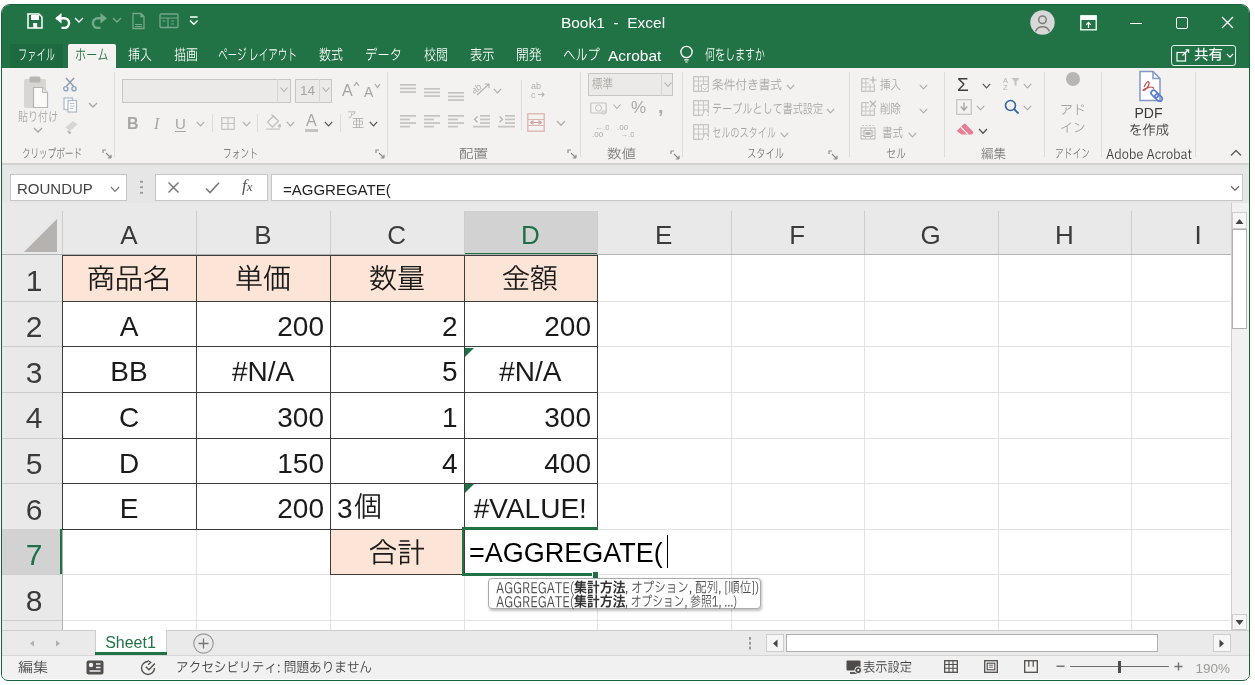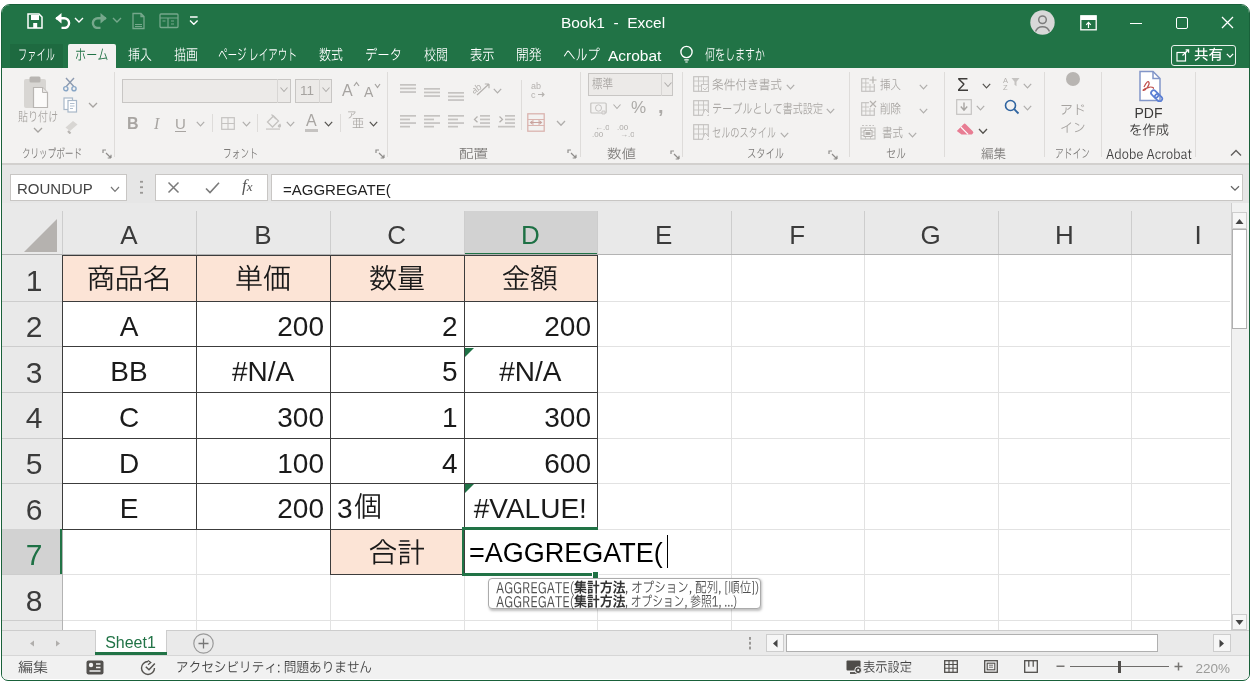--- a/index.html
+++ b/index.html
@@ -345,21 +345,21 @@
       </svg>
       <svg class="abs" style="left:86.5px;top:97.5px" width="10" height="7" viewBox="0 0 10 7">
         <path d="M1 1 l4 4 4-4" stroke="#a6a3a0" stroke-width="1.3" fill="none"></path>
       </svg>
       <div style="position:absolute;left:120.0px;top:74.0px;width:169.0px;height:24.0px;background:#eceae8;border:1px solid #c8c6c4;"></div>
       <div style="position:absolute;left:275.5px;top:74.0px;width:1.0px;height:24.0px;background:#d8d6d4;"></div>
       <svg class="abs" style="left:278.0px;top:82.5px" width="8" height="6" viewBox="0 0 8 6">
         <path d="M0.5 0.5 l3.5 4 3.5-4" stroke="#b0aeac" stroke-width="1.1" fill="none"></path>
       </svg>
       <div style="position:absolute;left:293.0px;top:74.0px;width:37.5px;height:24.0px;background:#eceae8;border:1px solid #c8c6c4;"></div>
-      <div style="position:absolute;left:298.5px;top:79.5px;font-size:13.5px;color:#a6a3a0;font-family:'Liberation Sans',sans-serif;white-space:pre;line-height:1;">11</div>
+      <div style="position:absolute;left:298.5px;top:79.5px;font-size:13.5px;color:#a6a3a0;font-family:'Liberation Sans',sans-serif;white-space:pre;line-height:1;">14</div>
       <div style="position:absolute;left:317.0px;top:74.0px;width:1.0px;height:24.0px;background:#d8d6d4;"></div>
       <svg class="abs" style="left:320.0px;top:82.5px" width="8" height="6" viewBox="0 0 8 6">
         <path d="M0.5 0.5 l3.5 4 3.5-4" stroke="#b0aeac" stroke-width="1.1" fill="none"></path>
       </svg>
       <div style="position:absolute;left:340.5px;top:78.5px;font-size:16.0px;color:#a6a3a0;font-family:'Liberation Sans',sans-serif;white-space:pre;line-height:1;">A</div>
       <svg class="abs" style="left:351.5px;top:76.5px" width="7" height="6" viewBox="0 0 7 6">
         <path d="M1 5 L3.5 1.5 L6 5" stroke="#a6a3a0" stroke-width="1.2" fill="none"></path>
       </svg>
       <div style="position:absolute;left:362.5px;top:80.5px;font-size:14.0px;color:#a6a3a0;font-family:'Liberation Sans',sans-serif;white-space:pre;line-height:1;">A</div>
       <svg class="abs" style="left:372.5px;top:78.5px" width="7" height="6" viewBox="0 0 7 6">
@@ -840,23 +840,23 @@
       <div style="position:absolute;left:589.5px;top:308.1px;font-size:28.0px;color:#1a1a1a;font-family:'Liberation Sans',sans-serif;white-space:pre;line-height:1;transform:translateX(-100%);">200</div>
       <div style="position:absolute;left:127.5px;top:353.8px;font-size:28.0px;color:#1a1a1a;font-family:'Liberation Sans',sans-serif;white-space:pre;line-height:1;transform:translateX(-50%);">BB</div>
       <div style="position:absolute;left:261.5px;top:353.8px;font-size:28.0px;color:#1a1a1a;font-family:'Liberation Sans',sans-serif;white-space:pre;line-height:1;transform:translateX(-50%);">#N/A</div>
       <div style="position:absolute;left:456.0px;top:353.8px;font-size:28.0px;color:#1a1a1a;font-family:'Liberation Sans',sans-serif;white-space:pre;line-height:1;transform:translateX(-100%);">5</div>
       <div style="position:absolute;left:528.8px;top:353.8px;font-size:28.0px;color:#1a1a1a;font-family:'Liberation Sans',sans-serif;white-space:pre;line-height:1;transform:translateX(-50%);">#N/A</div>
       <div style="position:absolute;left:127.5px;top:399.4px;font-size:28.0px;color:#1a1a1a;font-family:'Liberation Sans',sans-serif;white-space:pre;line-height:1;transform:translateX(-50%);">C</div>
       <div style="position:absolute;left:322.5px;top:399.4px;font-size:28.0px;color:#1a1a1a;font-family:'Liberation Sans',sans-serif;white-space:pre;line-height:1;transform:translateX(-100%);">300</div>
       <div style="position:absolute;left:456.0px;top:399.4px;font-size:28.0px;color:#1a1a1a;font-family:'Liberation Sans',sans-serif;white-space:pre;line-height:1;transform:translateX(-100%);">1</div>
       <div style="position:absolute;left:589.5px;top:399.4px;font-size:28.0px;color:#1a1a1a;font-family:'Liberation Sans',sans-serif;white-space:pre;line-height:1;transform:translateX(-100%);">300</div>
       <div style="position:absolute;left:127.5px;top:445.0px;font-size:28.0px;color:#1a1a1a;font-family:'Liberation Sans',sans-serif;white-space:pre;line-height:1;transform:translateX(-50%);">D</div>
-      <div style="position:absolute;left:322.5px;top:445.0px;font-size:28.0px;color:#1a1a1a;font-family:'Liberation Sans',sans-serif;white-space:pre;line-height:1;transform:translateX(-100%);">100</div>
+      <div style="position:absolute;left:322.5px;top:445.0px;font-size:28.0px;color:#1a1a1a;font-family:'Liberation Sans',sans-serif;white-space:pre;line-height:1;transform:translateX(-100%);">150</div>
       <div style="position:absolute;left:456.0px;top:445.0px;font-size:28.0px;color:#1a1a1a;font-family:'Liberation Sans',sans-serif;white-space:pre;line-height:1;transform:translateX(-100%);">4</div>
-      <div style="position:absolute;left:589.5px;top:445.0px;font-size:28.0px;color:#1a1a1a;font-family:'Liberation Sans',sans-serif;white-space:pre;line-height:1;transform:translateX(-100%);">600</div>
+      <div style="position:absolute;left:589.5px;top:445.0px;font-size:28.0px;color:#1a1a1a;font-family:'Liberation Sans',sans-serif;white-space:pre;line-height:1;transform:translateX(-100%);">400</div>
       <div style="position:absolute;left:127.5px;top:490.6px;font-size:28.0px;color:#1a1a1a;font-family:'Liberation Sans',sans-serif;white-space:pre;line-height:1;transform:translateX(-50%);">E</div>
       <div style="position:absolute;left:322.5px;top:490.6px;font-size:28.0px;color:#1a1a1a;font-family:'Liberation Sans',sans-serif;white-space:pre;line-height:1;transform:translateX(-100%);">200</div>
       <div class="abs" style="left:335.5px;top:487.6px"><span style="font-family:'Liberation Sans',sans-serif;font-size:28px;color:#1a1a1a;line-height:1.23;vertical-align:top">3</span></div>
       <div style="position:absolute;left:352.5px;top:487.6px">
         <svg width="28.0" height="28.0" style="overflow:visible;display:block">
           <g fill="#1a1a1a" transform="translate(0,24.64) scale(0.028000,-0.028000)">
             <use href="#g91" x="0"></use>
           </g>
         </svg>
       </div>
@@ -1078,21 +1078,21 @@
 <path d="M4.8 0.7 v6 M9.2 0.7 v6" stroke="#504e4b" stroke-width="1.2"></path>
       </svg>
       <svg class="abs" style="left:1054.5px;top:660.5px" width="9" height="3" viewBox="0 0 9 3">
         <path d="M0.5 1.2 h8" stroke="#767472" stroke-width="1.6"></path>
       </svg>
       <div style="position:absolute;left:1068.5px;top:661.3px;width:99.0px;height:1.4px;background:#6f6d6b;"></div>
       <div style="position:absolute;left:1116.0px;top:656.0px;width:3.0px;height:12.5px;background:#504e4b;"></div>
       <svg class="abs" style="left:1172.0px;top:657.0px" width="9" height="9" viewBox="0 0 9 9">
         <path d="M4.5 0.5 v8 M0.5 4.5 h8" stroke="#767472" stroke-width="1.5"></path>
       </svg>
-      <div style="position:absolute;left:1194.0px;top:657.5px;font-size:13.5px;color:#9b9b99;font-family:'Liberation Sans',sans-serif;white-space:pre;line-height:1;">220%</div>
+      <div style="position:absolute;left:1194.0px;top:657.5px;font-size:13.5px;color:#9b9b99;font-family:'Liberation Sans',sans-serif;white-space:pre;line-height:1;">190%</div>
       <svg width="0" height="0" style="position:absolute">
         <defs>
           <path id="g0" d="M132 715H834Q830 515 776.0 372.5Q722 230 608.5 135.0Q495 40 313 -10L280 61Q442 106 542.5 183.0Q643 260 692.5 372.5Q742 485 753 643H132Z"></path>
           <path id="g1" d="M532 278Q612 317 667.0 369.5Q722 422 749 484H180V551H821V491Q793 409 729.0 339.5Q665 270 573 221ZM221 -1Q301 31 348.5 67.5Q396 104 418.0 153.5Q440 203 440 274V404H508V271Q508 150 448.5 71.5Q389 -7 256 -63Z"></path>
           <path id="g2" d="M866 725Q746 599 585 496V-30H511V450Q335 345 129 272L100 339Q301 407 491.5 521.5Q682 636 818 777Z"></path>
           <path id="g3" d="M932 393Q885 245 799.0 140.5Q713 36 600 -11H535V772H605V69Q784 165 871 427ZM287 767H357V466Q357 285 302.0 172.0Q247 59 132 -25L85 32Q190 106 238.5 205.0Q287 304 287 464Z"></path>
           <path id="g4" d="M319 -19 303 46H464V570H102V636H464V798H534V636H898V570H534V52Q534 15 516.0 -2.0Q498 -19 460 -19ZM76 121Q129 193 168.5 281.5Q208 370 230 463L298 445Q274 349 234.0 255.5Q194 162 142 85ZM856 85Q758 246 697 444L766 463Q821 276 921 121Z"></path>
           <path id="g5" d="M900 342H100V418H900Z"></path>
           <path id="g6" d="M850 0Q835 36 803 108Q500 66 100 37L94 106L189 112Q335 428 437 779L508 759Q399 399 274 119Q560 141 772 172Q700 323 626 444L689 476Q811 273 914 32Z"></path>
           <path id="g7" d="M338 351Q288 328 231 306V7Q231 -27 216.0 -42.5Q201 -58 165 -58H72L56 3H171V284Q105 261 44 245L33 303Q95 318 171 344V594H45V651H171V834H231V651H336V594H231V365Q297 391 328 405ZM956 571H677V480H911V51H852V114H677V-84H617V114H447V51H390V480H617V571H363V626H617V728Q495 715 383 711L373 765Q694 778 908 830L931 778Q825 753 677 735V626H956ZM618 324V428H447V324ZM676 324H852V428H676ZM618 274H447V166H618ZM676 274V166H852V274Z"></path>

